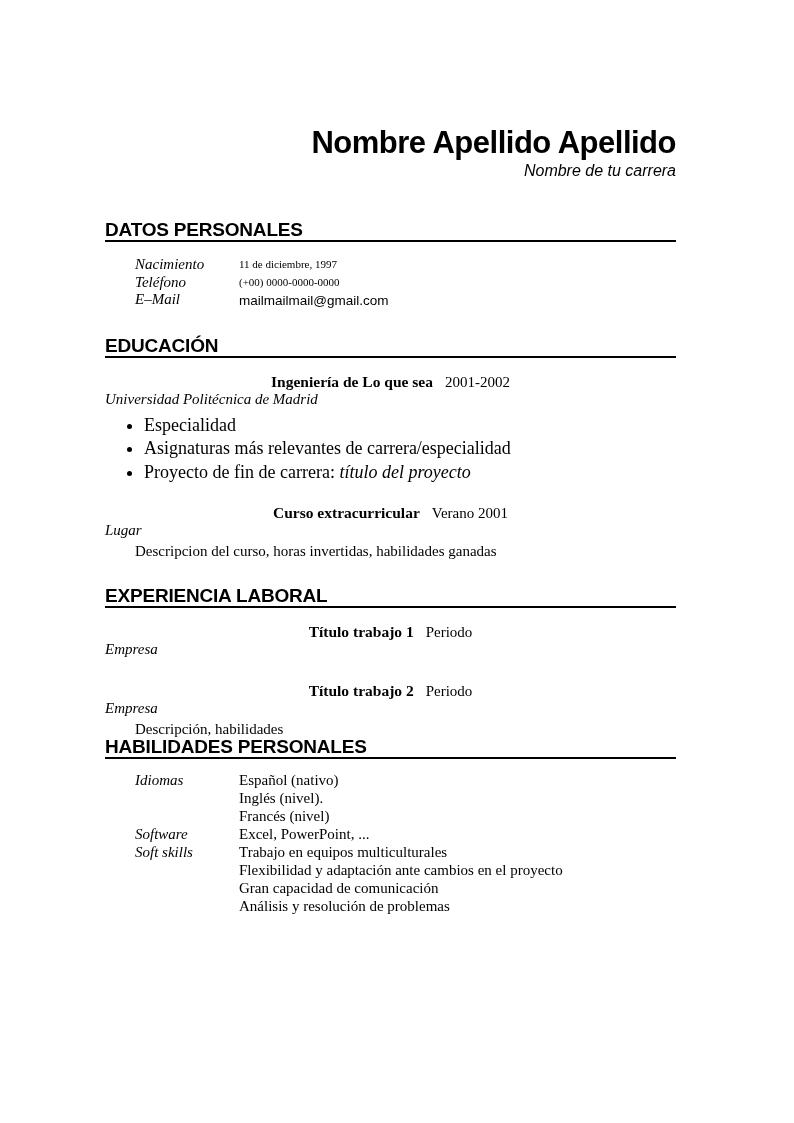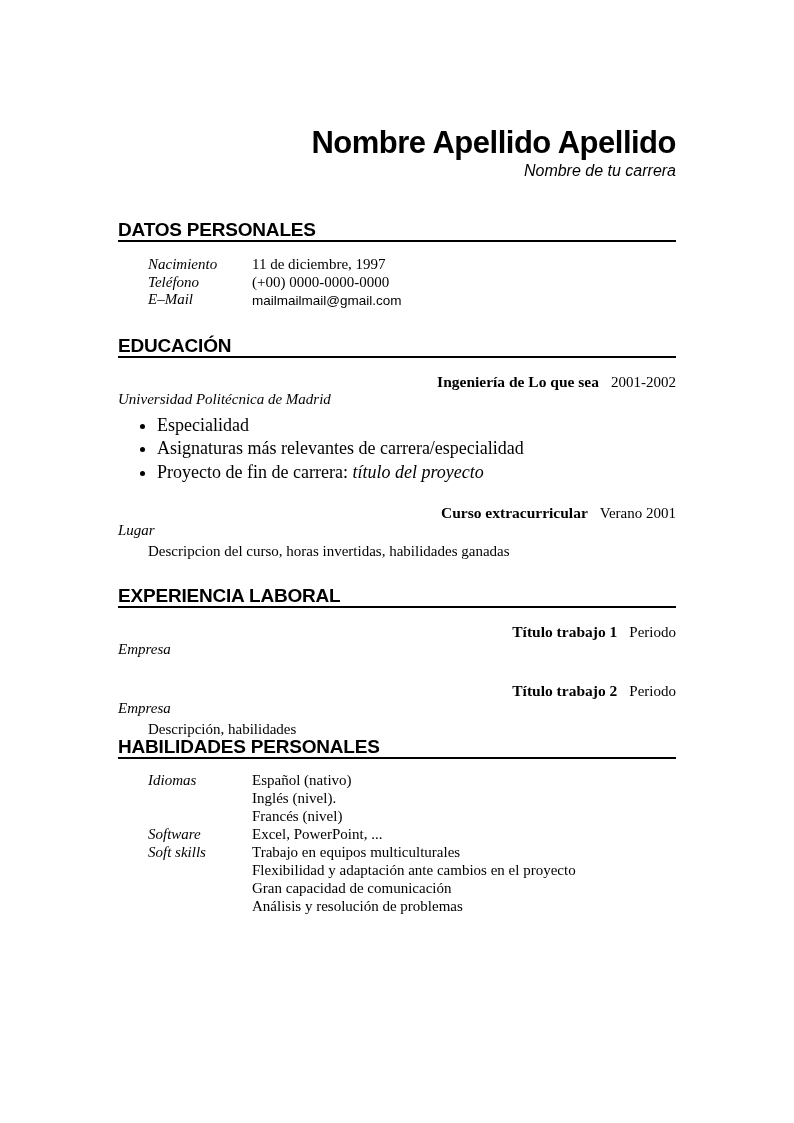--- a/index.html
+++ b/index.html
@@ -12,21 +12,21 @@
     overflow: hidden;
   }
   .page {
     position: relative;
     width: 794px;
     height: 1123px;
     background: #ffffff;
   }
   .content {
     position: absolute;
-    left: 118px;
+    left: 105px;
     right: 118px;
     top: 0;
   }
 
   
   .header-block { margin-top: 126px; text-align: right; }
   .name {
     font-family: "Liberation Sans", sans-serif;
     font-weight: bold;
     font-size: 31px;
@@ -60,32 +60,32 @@
   .kv-rows { margin-top: 14px; }
   .kv-row, .skill-group { display: flex; align-items: flex-start; }
   .kv-label, .skill-label {
     font-style: italic;
     font-size: 15px;
     line-height: 17.5px;
     margin-left: 30px;
     width: 104px;
     flex-shrink: 0;
   }
-  .kv-value { font-size: 15px; line-height: 17.5px; }
+  .kv-value { font-size: 11px; line-height: 17.5px; }
   .kv-value.mono {
     font-family: Liberation Sans, sans-serif;
     font-size: 13.5px;
     line-height: 17.5px;
     padding-top: 1px;
   }
 
   
   .entry-head {
     display: flex;
-    justify-content: flex-end;
+    justify-content: center;
     align-items: baseline;
     margin-top: 15px;
     gap: 12px;
   }
   .entry-head.gap-large { margin-top: 24px; }
   .entry-title { font-weight: bold; font-size: 15.5px; line-height: 17px; }
   .entry-date  { font-size: 15px; line-height: 17px; }
   .entry-subtitle { font-style: italic; font-size: 15px; line-height: 17px; }
   .entry-desc { font-size: 15px; line-height: 16px; margin-top: 4px; padding-left: 30px; }
 

